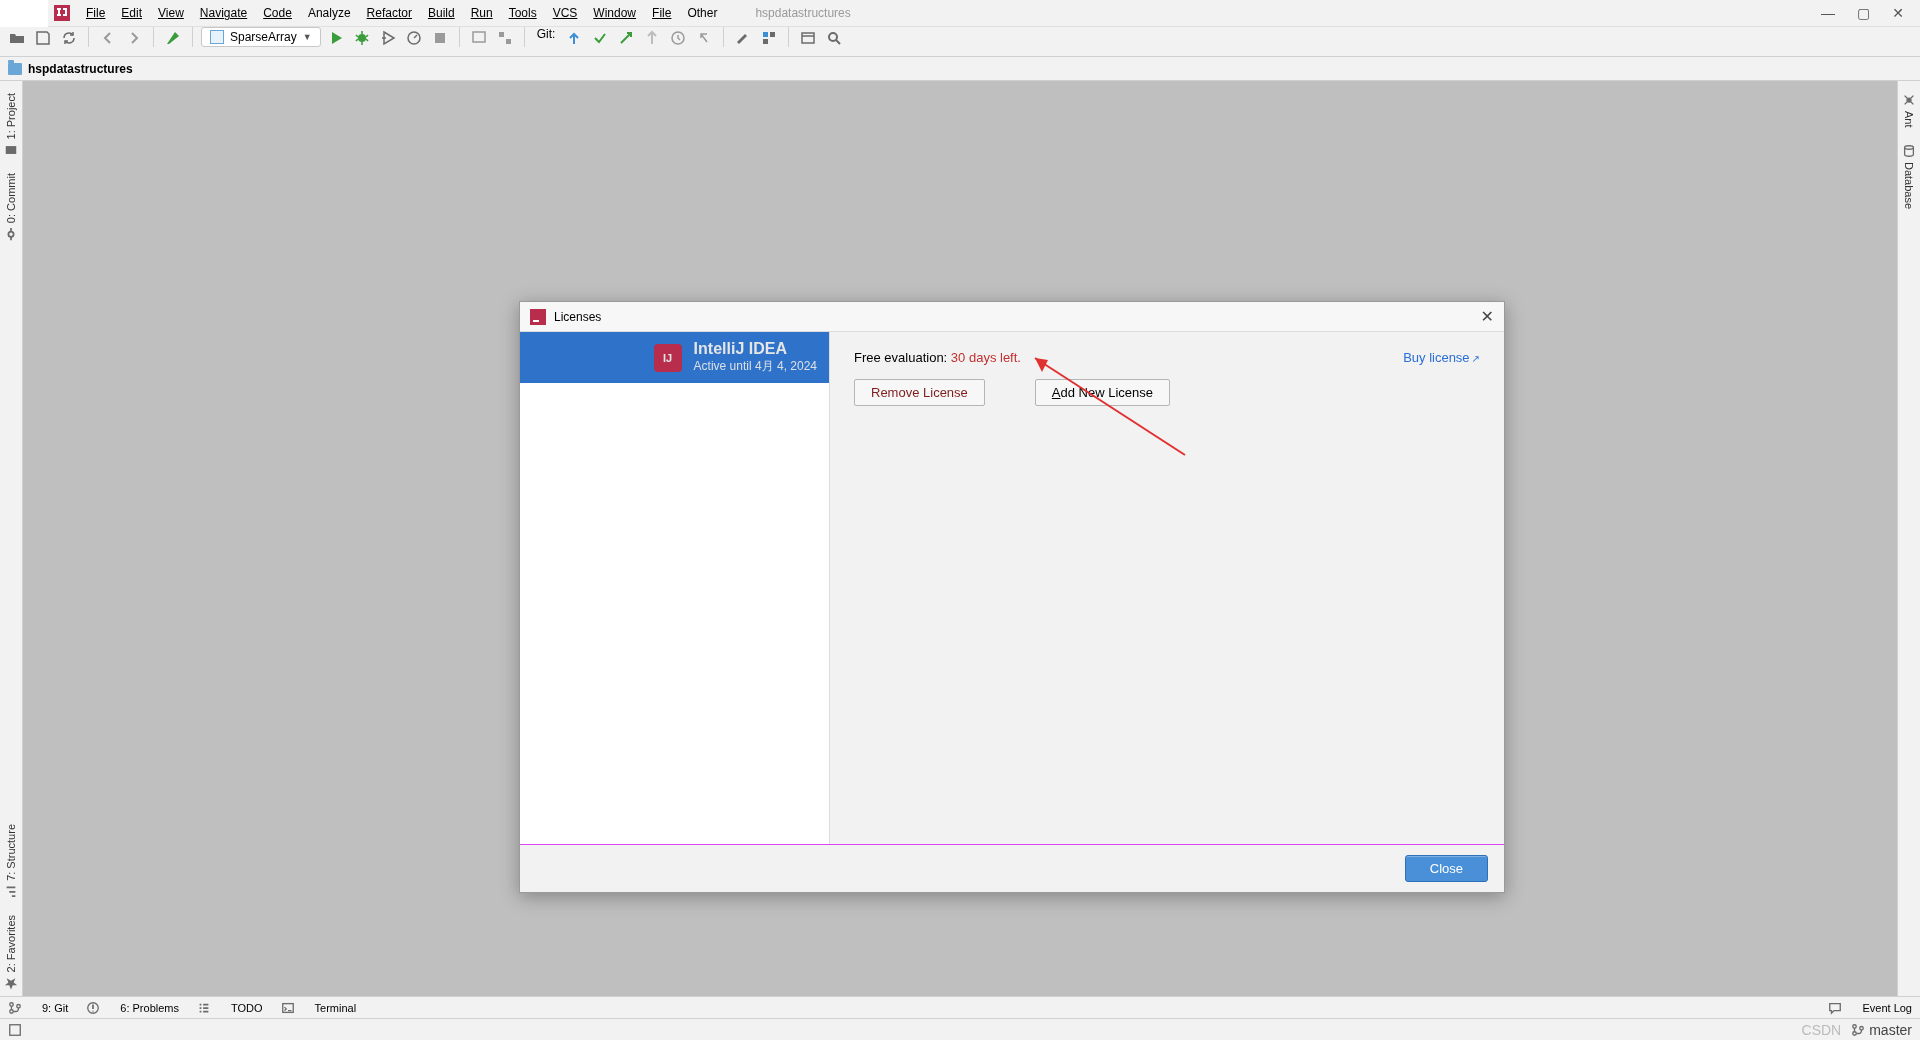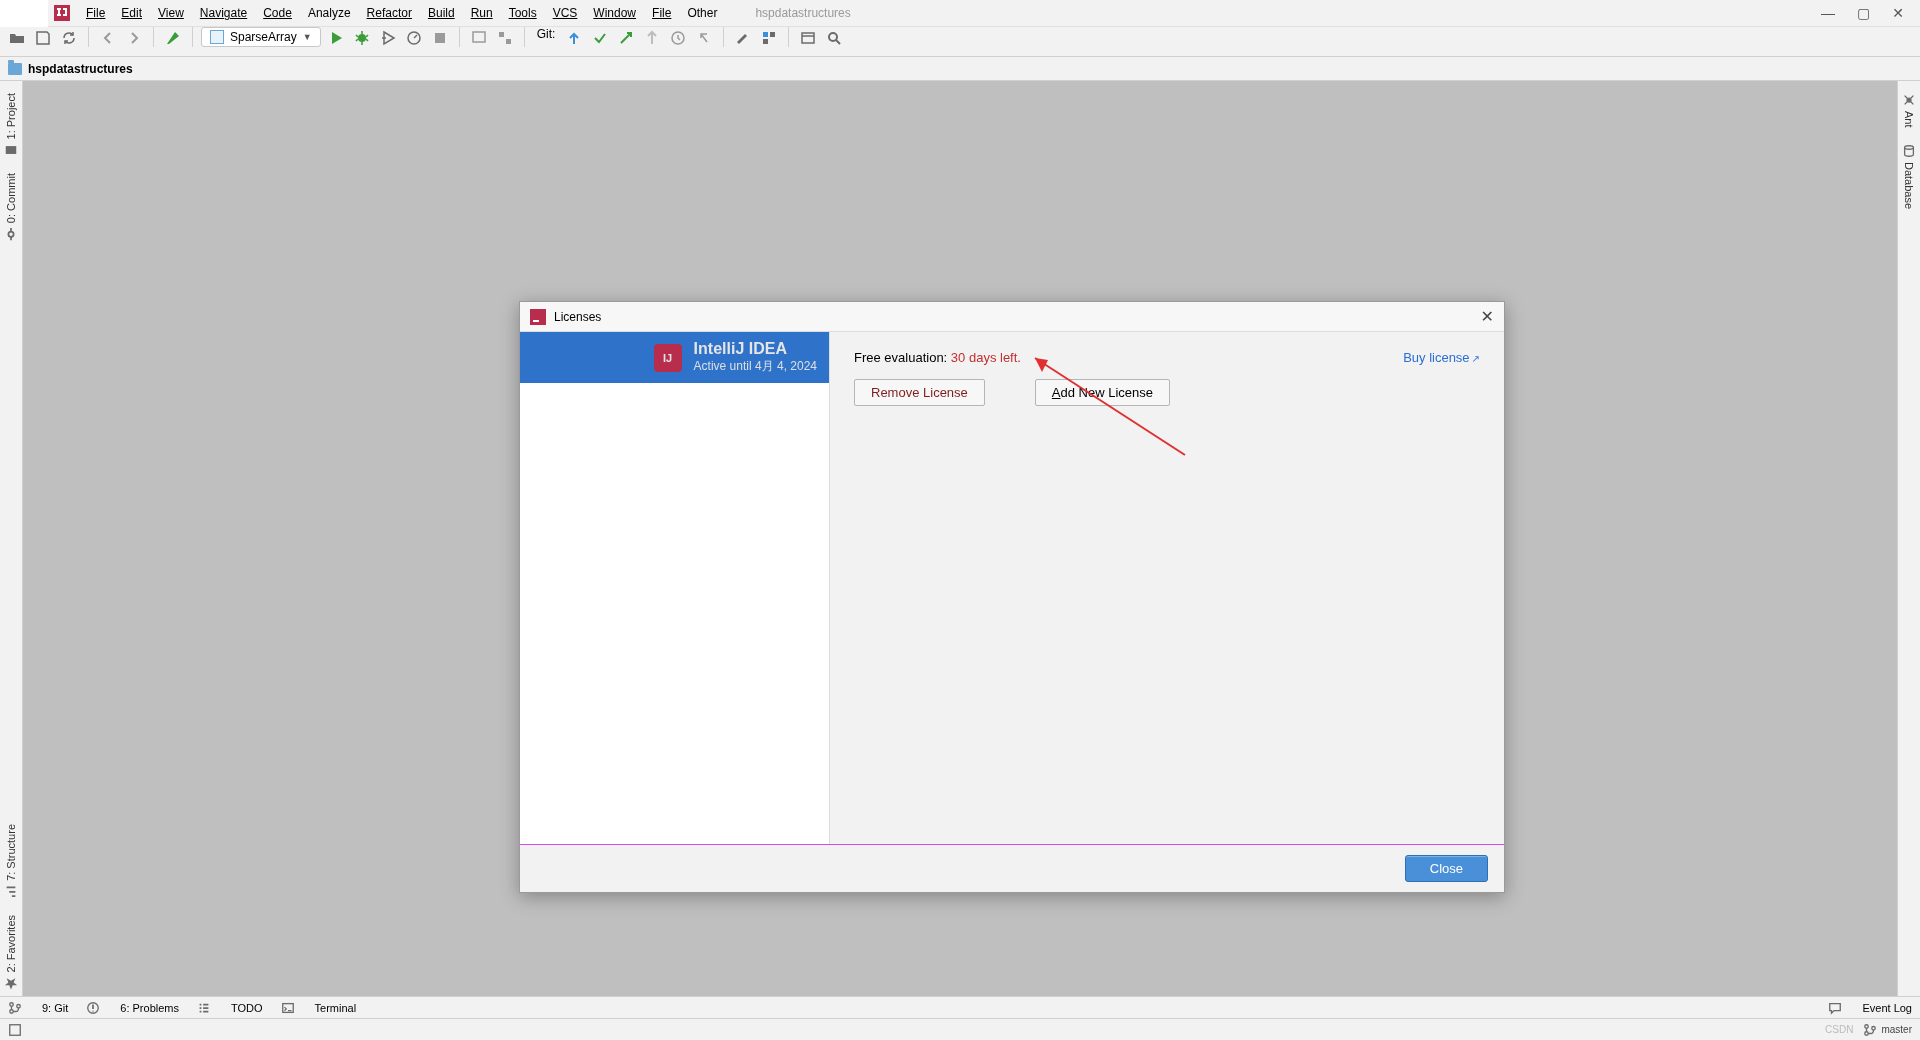--- a/index.html
+++ b/index.html
@@ -38,21 +38,21 @@
 .vtab-icon { width: 14px; height: 14px; }
 .left-stripe .spacer, .right-stripe .spacer { flex: 1; }
 .editor { flex: 1; background: #bfbfbf; position: relative; }
 
 
 .bottom-tabs { height: 22px; background: #f2f2f2; border-top: 1px solid #d0d0d0; display: flex; align-items: center; padding: 0 8px; gap: 18px; font-size: 11px; }
 .bottom-tabs .btab { display: flex; align-items: center; gap: 20px; }
 .bottom-tabs .right { margin-left: auto; display: flex; align-items: center; gap: 6px; }
 
 
-.statusbar { height: 22px; background: #f2f2f2; border-top: 1px solid #d0d0d0; display: flex; align-items: center; padding: 0 8px; font-size: 10px; }
+.statusbar { height: 22px; background: #f2f2f2; border-top: 1px solid #d0d0d0; display: flex; align-items: center; padding: 0 8px; font-size: 14px; }
 .statusbar .right { margin-left: auto; display: flex; align-items: center; gap: 4px; color: #444; }
 .statusbar .right .wm { color: #bbb; margin-right: 6px; }
 
 
 .dialog { position: absolute; left: 496px; top: 220px; width: 986px; height: 592px; background: #f2f2f2; border: 1px solid #9a9a9a; box-shadow: 0 4px 18px rgba(0,0,0,.3); display: flex; flex-direction: column; }
 .dlg-title { height: 30px; display: flex; align-items: center; padding: 0 10px; gap: 8px; border-bottom: 1px solid #ddd; background: #f7f7f7; }
 .dlg-title .close { margin-left: auto; font-size: 16px; color: #444; cursor: pointer; }
 .dlg-body { flex: 1; display: flex; }
 .dlg-side { width: 310px; background: #fff; border-right: 1px solid #ddd; }
 .product-row { background: #2e72c9; color: #e5e5e5; padding: 8px 12px; display: flex; gap: 12px; align-items: center; justify-content: flex-end; }

